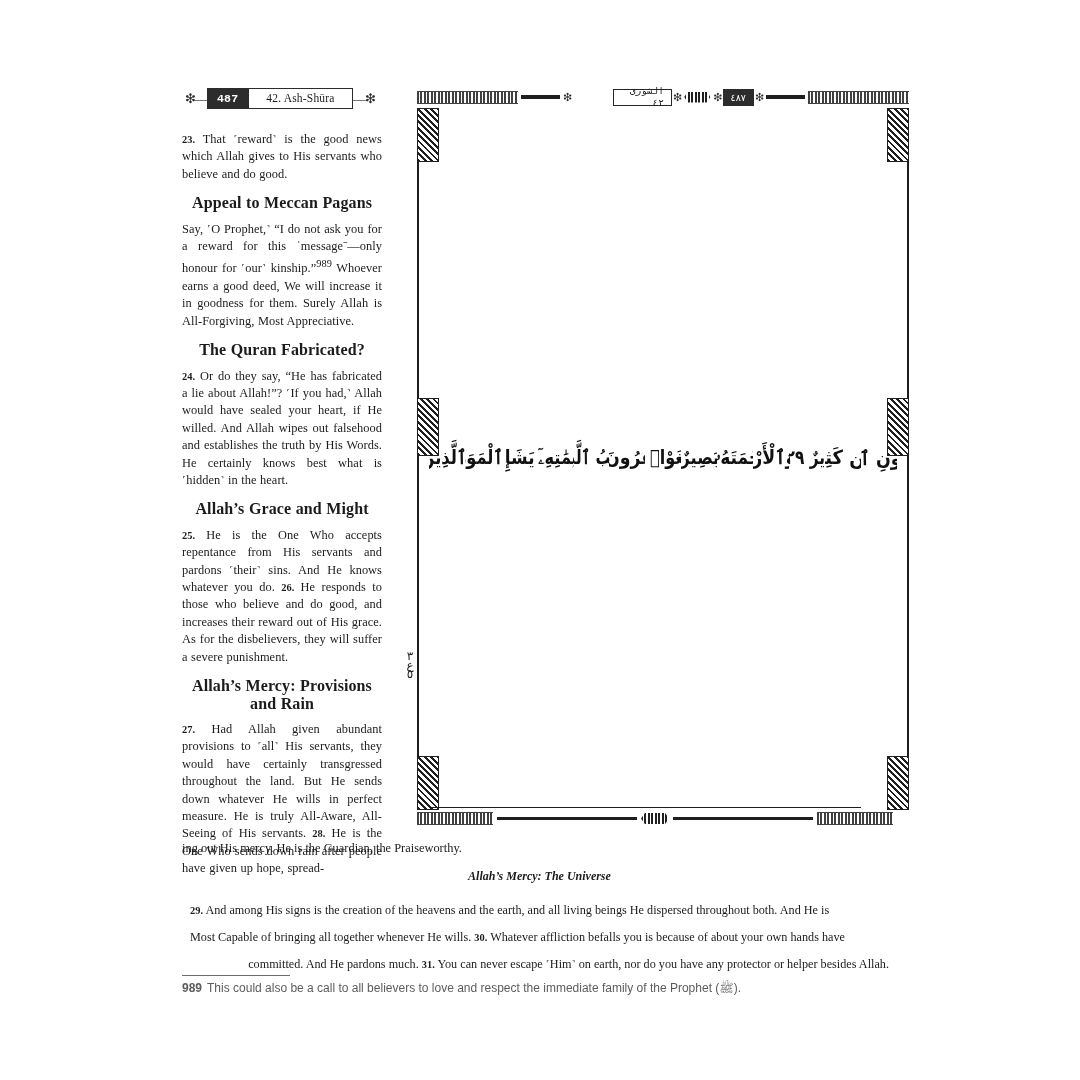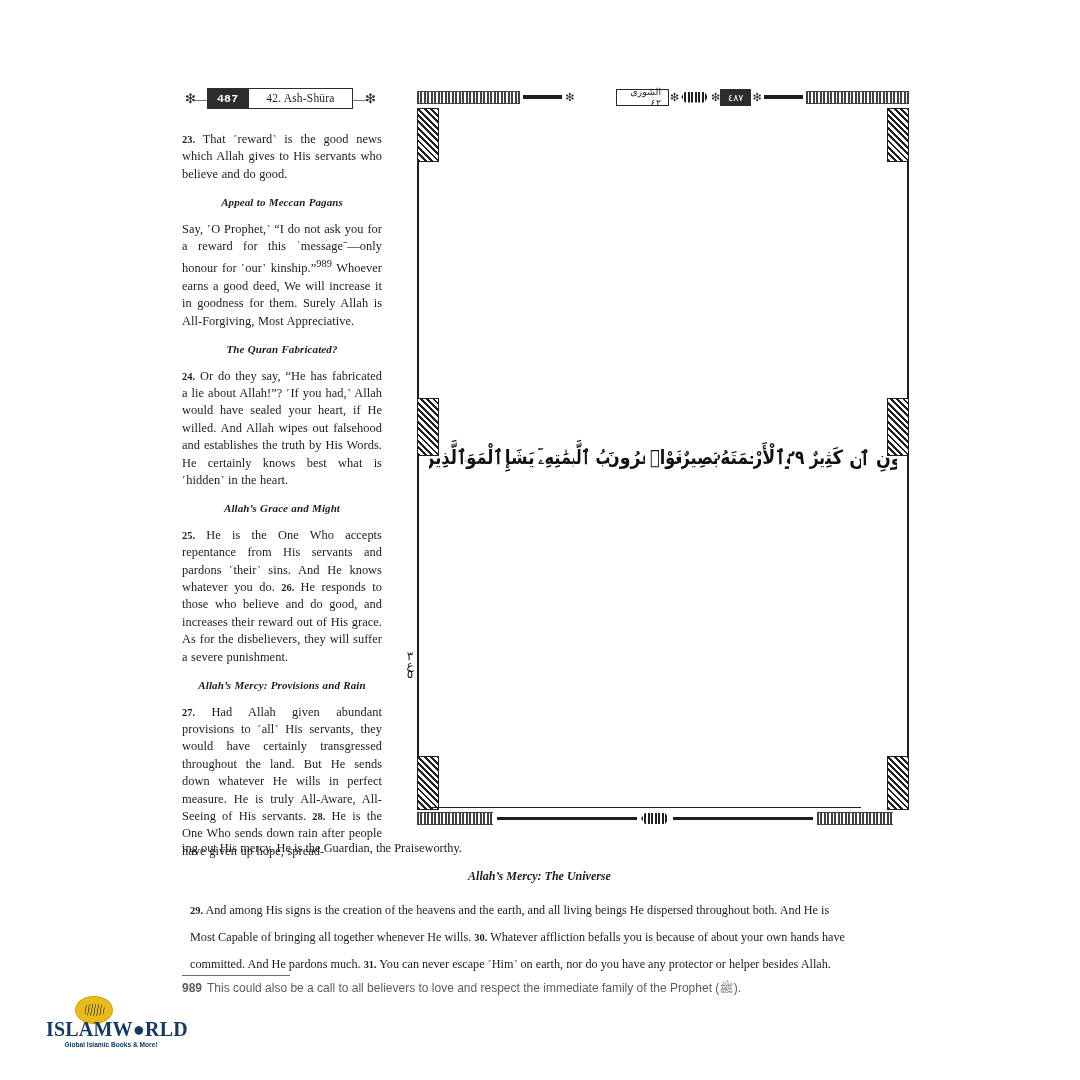--- a/index.html
+++ b/index.html
@@ -112,21 +112,21 @@
   }
   .rh-ar-box {
     border: 1.2px solid #262626;
     background: #fff;
     height: 17px;
     padding: 0 7px;
     display: flex;
     align-items: center;
     justify-content: center;
     font-size: 9.5px;
-    font-family: Liberation Serif, serif;
+    font-family: Liberation Mono, monospace;
     direction: rtl;
     box-sizing: border-box;
     margin-left: 41px;
   }
   .rh-ar-pill {
     background: #2c2c2c;
     color: #fff;
     height: 17px;
     padding: 0 8px;
     display: flex;
@@ -157,23 +157,22 @@
     letter-spacing: .05px;
     word-spacing: .4px;
   }
   .col-left p { margin: 0 0 2px 0; }
   .vnum {
     font-weight: bold;
     font-size: 10.4px;
   }
   .subhead {
     text-align: center;
-    font-style: italic;
     font-weight: bold;
-    font-size: 11px;
+    font-size: 16px;
     margin: 11px 0 9px 0;
     letter-spacing: .1px;
   }
 
   
   .ar-panel {
     position: absolute;
     left: 417px;
     top: 108px;
     width: 492px;
@@ -274,21 +273,21 @@
   .col-full {
     position: absolute;
     left: 182px;
     top: 893px;
     width: 715px;
     font-size: 12.2px;
     line-height: 18.2px;
     text-align: justify;
   }
   .col-full p { margin: 8px; text-indent: 0; }
-  .col-full p.last { text-align: left; }
+  .col-full p.last { text-align: right; }
 
   
   .spill {
     position: absolute;
     left: 182px;
     top: 840px;
     width: 715px;
     font-size: 12.4px;
     line-height: 17.4px;
   }
@@ -493,19 +492,14 @@
     <p><span class="vnum">29.</span> <span>And among His signs is the creation of the heavens and the earth, and all living beings He dispersed throughout both. And He is</span></p>
     <p><span>Most Capable of bringing all together whenever He wills. </span><span class="vnum">30.</span><span> Whatever affliction befalls you is because of about your own hands have</span></p>
     <p class="last"><span>committed. And He pardons much. </span><span class="vnum">31.</span><span> You can never escape ˹Him˺ on earth, nor do you have any protector or helper besides Allah.</span></p>
   </div>
 
   <div class="fn-rule"></div>
   <div class="footnote">
     <span class="fn-num">989</span><span>This could also be a call to all believers to love and respect the immediate family of the Prophet (ﷺ).</span>
   </div>
 
-  <div class="logo">
-    <div class="logo-badge"></div>
-    <div class="logo-word"><span>ISLAMW</span><span class="dot">●</span><span>RLD</span></div>
-    <div class="logo-tag">Global Islamic Books &amp; More!</div>
-  </div>
 
 </div>
 
 </body></html>

